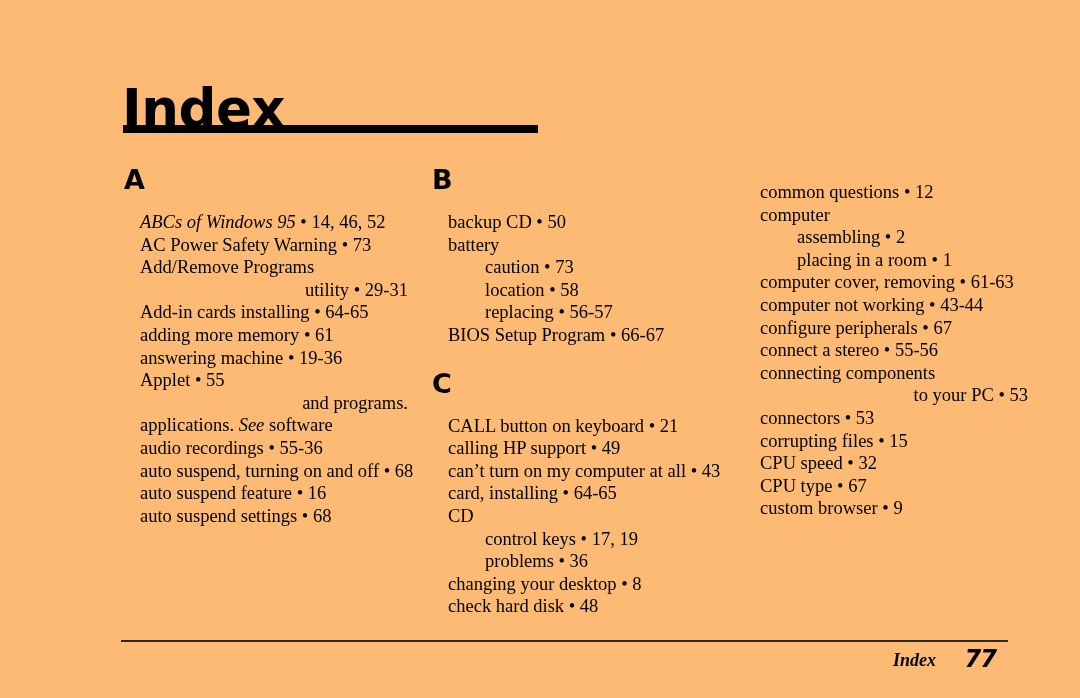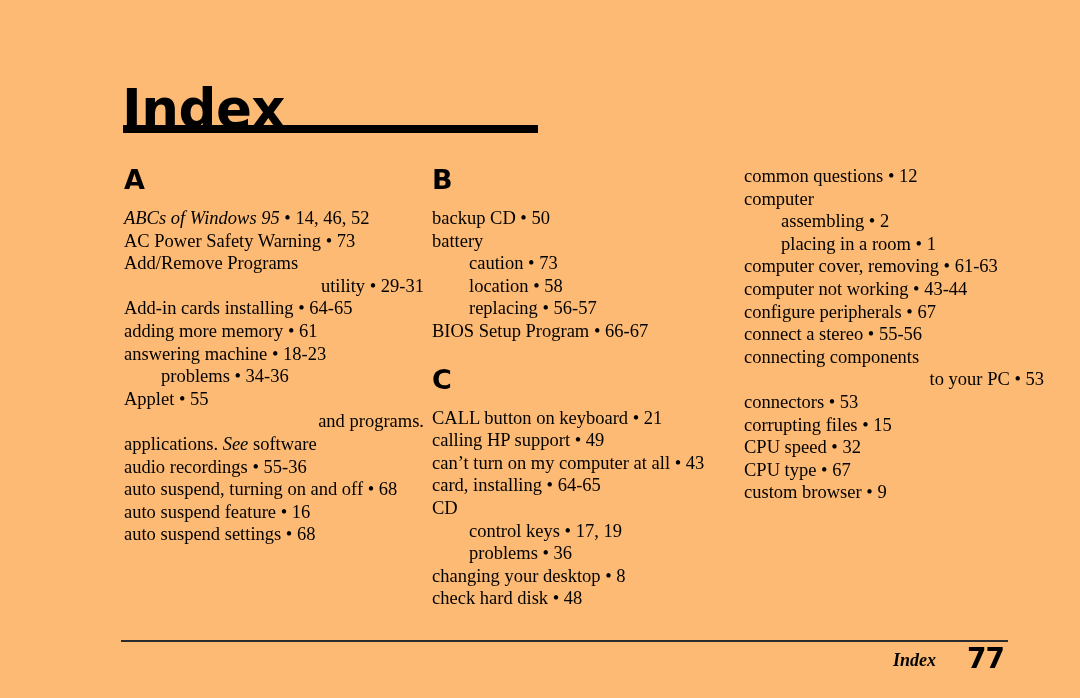--- a/index.html
+++ b/index.html
@@ -62,21 +62,21 @@
     line-height: 30px;
     margin: 0 0 12px 0;
     letter-spacing: -0.3px;
   }
   .letter-heading.spaced-top {
     margin-top: 22px;
   }
 
   .entry-list {
     list-style: none;
-    margin: 0;
+    margin: 16px;
     padding: 0;
   }
   .entry {
     font-family: "Liberation Serif", serif;
     font-size: 18.5px;
     line-height: 22.6px;
     white-space: nowrap;
   }
   .entry.lvl-cont {   
     padding-left: 19px;
@@ -110,27 +110,28 @@
     right: 72px;
     top: 2px;
     font-family: "Liberation Serif", serif;
     font-style: italic;
     font-weight: bold;
     font-size: 18px;
     line-height: 24px;
   }
   .footer-page {
     position: absolute;
-    right: 4px;
+    right: 12px;
     top: 0px;
     font-family: "DejaVu Sans", sans-serif;
     font-weight: bold;
-    font-size: 28px;
+    font-size: 24px;
     line-height: 26px;
     letter-spacing: -1px;
+    font-style: italic;
   }
 </style>
 </head>
 <body>
 
 <div class="page">
 
   <h1 class="page-title">Index</h1>
   <div class="title-rule"></div>
 
@@ -138,22 +139,21 @@
 
     <div class="column col-1">
       <div class="letter-heading">A</div>
       <ul class="entry-list" id="list-c1">
           <li class="entry"><span class="it">ABCs of Windows 95</span> • 14, 46, 52</li>
           <li class="entry">AC Power Safety Warning • 73</li>
           <li class="entry">Add/Remove Programs</li>
           <li class="entry lvl-cont">utility • 29-31</li>
           <li class="entry">Add-in cards installing • 64-65</li>
           <li class="entry">adding more memory • 61</li>
-          <li class="entry">answering machine • 18-23</li>
-          <li class="entry lvl-sub">problems • 34-36</li>
+          <li class="entry">answering machine • 19-36</li>
           <li class="entry">Applet • 55</li>
           <li class="entry lvl-cont">and programs.</li>
           <li class="entry">applications. <span class="it">See</span> software</li>
           <li class="entry">audio recordings • 55-36</li>
           <li class="entry">auto suspend, turning on and off • 68</li>
           <li class="entry">auto suspend feature • 16</li>
           <li class="entry">auto suspend settings • 68</li>
         </ul>
     </div>
 

